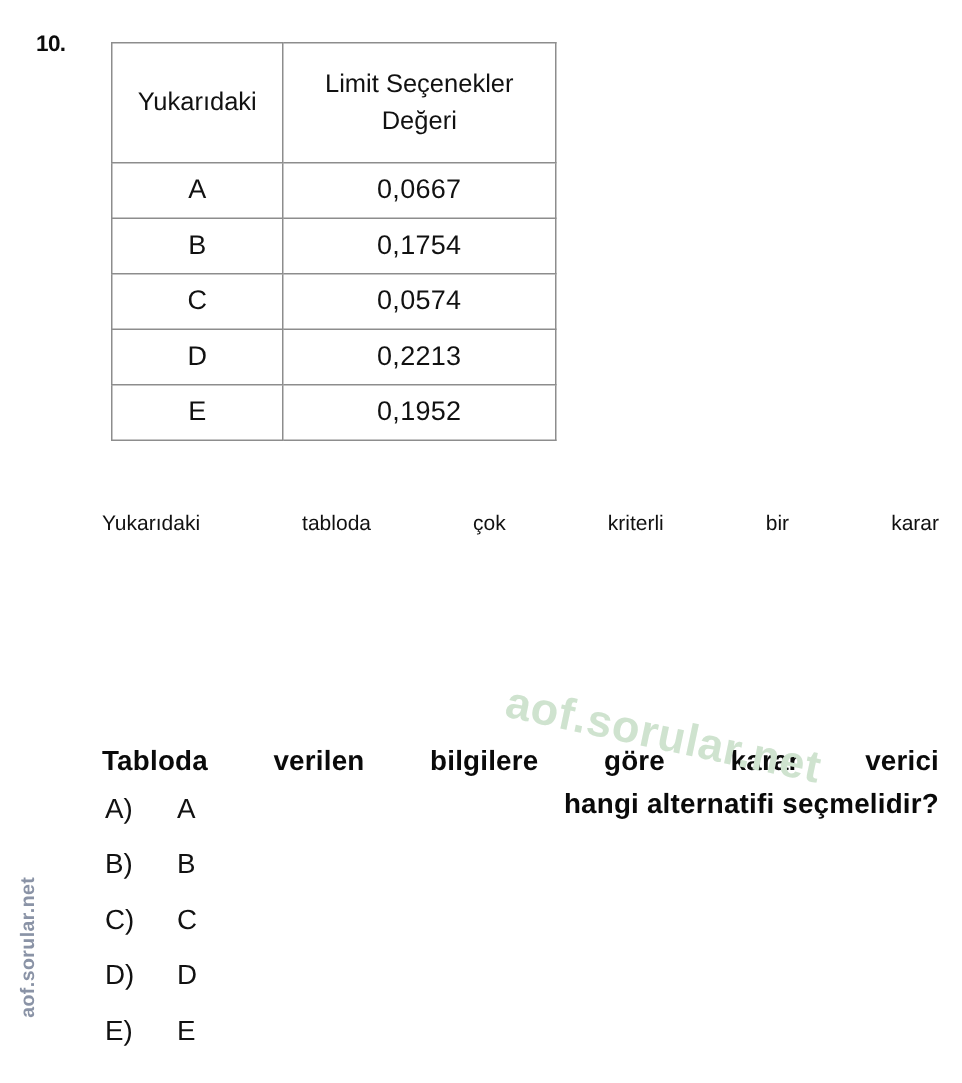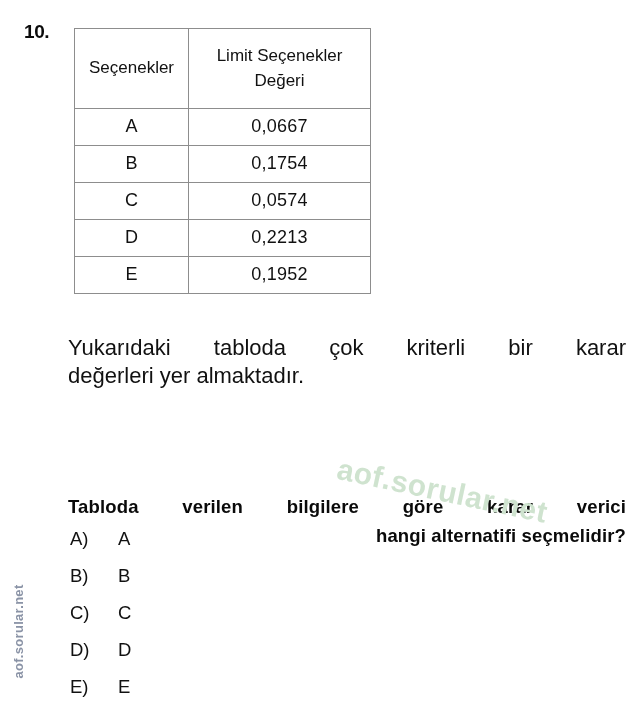--- a/index.html
+++ b/index.html
@@ -21,21 +21,21 @@
     inset: 0;
   }
 
   
   .q-number {
     position: absolute;
     left: 24px;
     top: 22px;
     font-family: "Liberation Sans", sans-serif;
     font-weight: bold;
-    font-size: 19px;
+    font-size: 15px;
     line-height: 1;
     letter-spacing: -0.4px;
     color: #0b0b0b;
   }
 
   
   .data-table-wrap {
     position: absolute;
     left: 74px;
     top: 28px;
@@ -73,21 +73,21 @@
   table.data-table tbody td.val {
     letter-spacing: 0.2px;
   }
 
   
   .para {
     position: absolute;
     left: 68px;
     top: 334px;
     width: 558px;
-    font-size: 22px;
+    font-size: 14px;
     line-height: 28px;
     text-align: justify;
     text-justify: inter-word;
     color: #111;
   }
   .para .l { display: block; }
   .para .l.justified {
     text-align: justify;
     text-align-last: justify;
   }
@@ -180,21 +180,21 @@
   <div class="q-number">10.</div>
 
   <div class="data-table-wrap">
     <table class="data-table">
       <colgroup>
           <col class="c1">
           <col class="c2">
         </colgroup>
       <thead>
         <tr>
-          <th>Seçenekler</th>
+          <th>Yukarıdaki</th>
           <th>
             <span>Limit Seçenekler</span><br>
             <span>Değeri</span>
           </th>
         </tr>
       </thead>
       <tbody>
         <tr>
           <td class="opt-cell">A</td>
           <td class="val">0,0667</td>
@@ -214,21 +214,20 @@
         <tr>
           <td class="opt-cell">E</td>
           <td class="val">0,1952</td>
         </tr>
       </tbody>
     </table>
   </div>
 
   <div class="para">
     <span class="l justified">Yukarıdaki tabloda çok kriterli bir karar</span>
-    <span class="l">değerleri yer almaktadır.</span>
   </div>
 
   <div class="question">
     <span class="l justified">Tabloda verilen bilgilere göre karar verici</span>
     <span class="l">hangi alternatifi seçmelidir?</span>
   </div>
 
   <div class="options">
     <div class="opt">
       <span class="tag">A)</span>

